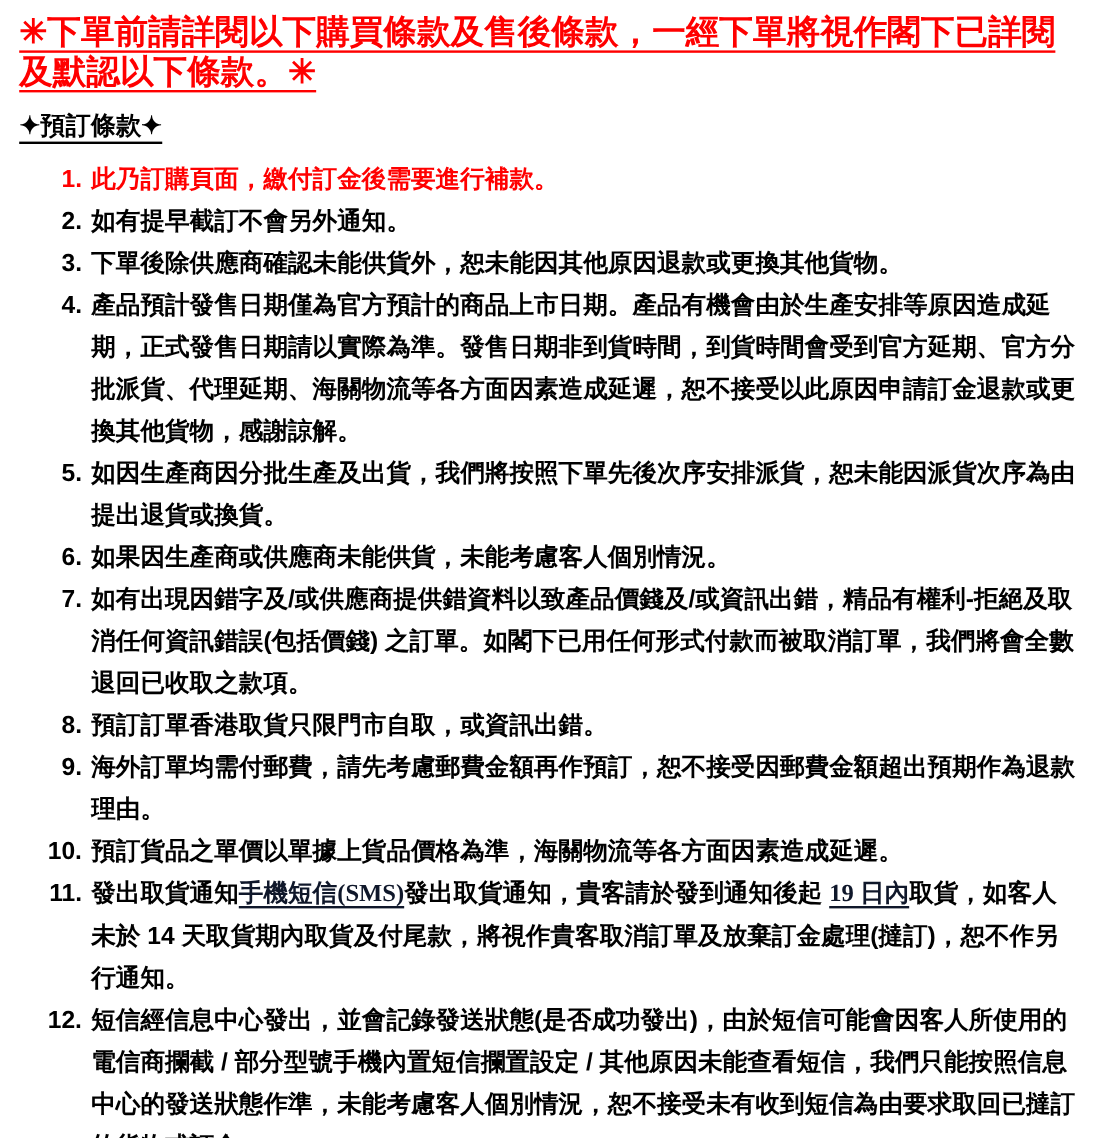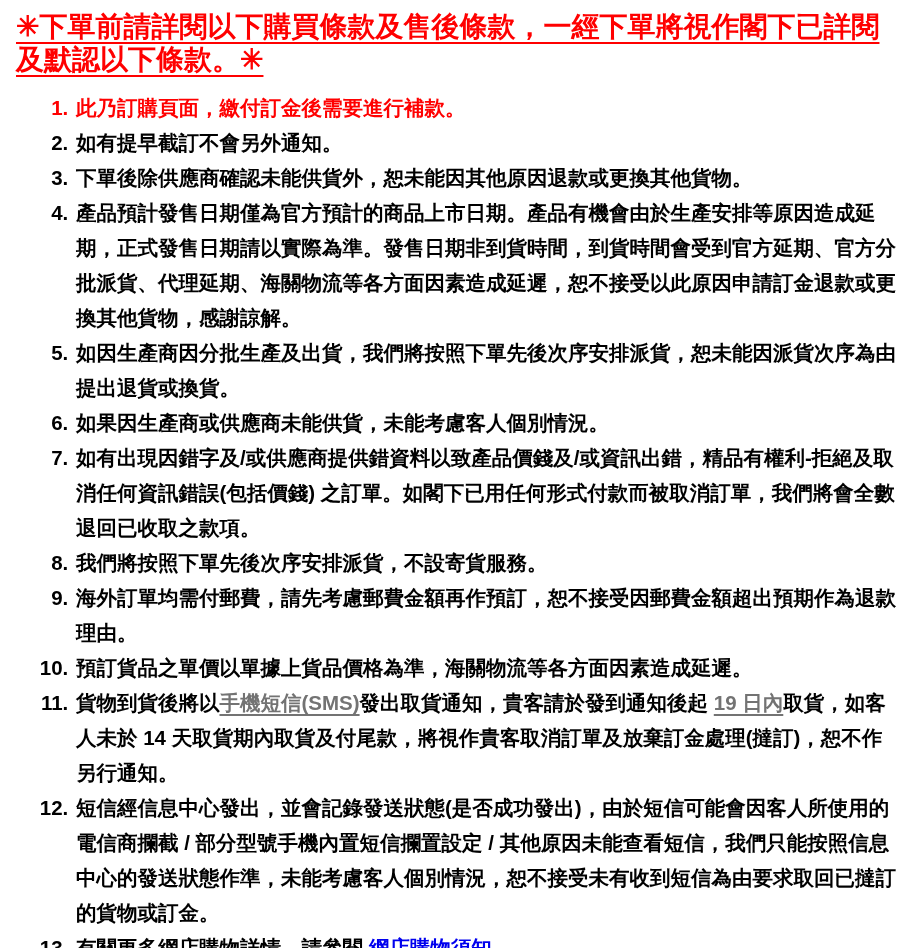--- a/index.html
+++ b/index.html
@@ -47,50 +47,52 @@
     list-style: decimal outside;
   }
   ol.terms-list li {
     padding-left: 2px;
     margin-left: 18px;
   }
   li.red-item {
     color: #ff0000;
   }
   .hl-red {
-    color: #737373;
+    color: #0f172a;
     text-decoration: underline;
     text-decoration-thickness: 2px;
     text-underline-offset: 4px;
+    font-family: Liberation Serif, serif;
   }
   .link {
     color: #0000ee;
     text-decoration: underline;
     text-decoration-thickness: 2px;
     text-underline-offset: 4px;
     cursor: pointer;
   }
 </style>
 </head>
 <body>
 
 <div class="page">
 
   <p class="notice-banner">✳下單前請詳閱以下購買條款及售後條款，一經下單將視作閣下已詳閱及默認以下條款。✳</p>
 
+  <p class="section-title"><span class="title-text">✦預訂條款✦</span></p>
 
   <ol class="terms-list">
     <li class="red-item"><span>此乃訂購頁面，繳付訂金後需要進行補款。</span></li>
     <li><span>如有提早截訂不會另外通知。</span></li>
     <li><span>下單後除供應商確認未能供貨外，恕未能因其他原因退款或更換其他貨物。</span></li>
     <li><span>產品預計發售日期僅為官方預計的商品上市日期。產品有機會由於生產安排等原因造成延期，正式發售日期請以實際為準。發售日期非到貨時間，到貨時間會受到官方延期、官方分批派貨、代理延期、海關物流等各方面因素造成延遲，恕不接受以此原因申請訂金退款或更換其他貨物，感謝諒解。</span></li>
     <li><span>如因生產商因分批生產及出貨，我們將按照下單先後次序安排派貨，恕未能因派貨次序為由提出退貨或換貨。</span></li>
     <li><span>如果因生產商或供應商未能供貨，未能考慮客人個別情況。</span></li>
     <li><span>如有出現因錯字及/或供應商提供錯資料以致產品價錢及/或資訊出錯，精品有權利-拒絕及取消任何資訊錯誤(包括價錢) 之訂單。如閣下已用任何形式付款而被取消訂單，我們將會全數退回已收取之款項。</span></li>
-    <li><span>我們將按照下單先後次序安排派貨，不設寄貨服務。</span></li>
+    <li><span>預訂訂單香港取貨只限門市自取，或資訊出錯。</span></li>
     <li><span>海外訂單均需付郵費，請先考慮郵費金額再作預訂，恕不接受因郵費金額超出預期作為退款理由。</span></li>
     <li><span>預訂貨品之單價以單據上貨品價格為準，海關物流等各方面因素造成延遲。</span></li>
-    <li><span>貨物到貨後將以</span><span class="hl-red">手機短信(SMS)</span><span>發出取貨通知，貴客請於發到通知後起 </span><span class="hl-red">19 日內</span><span>取貨，如客人未於 14 天取貨期內取貨及付尾款，將視作貴客取消訂單及放棄訂金處理(撻訂)，恕不作另行通知。</span></li>
+    <li><span>發出取貨通知</span><span class="hl-red">手機短信(SMS)</span><span>發出取貨通知，貴客請於發到通知後起 </span><span class="hl-red">19 日內</span><span>取貨，如客人未於 14 天取貨期內取貨及付尾款，將視作貴客取消訂單及放棄訂金處理(撻訂)，恕不作另行通知。</span></li>
     <li><span>短信經信息中心發出，並會記錄發送狀態(是否成功發出)，由於短信可能會因客人所使用的電信商攔截 / 部分型號手機內置短信攔置設定 / 其他原因未能查看短信，我們只能按照信息中心的發送狀態作準，未能考慮客人個別情況，恕不接受未有收到短信為由要求取回已撻訂的貨物或訂金。</span></li>
     <li><span>有關更多網店購物詳情，請參閱 </span><a class="link">網店購物須知</a><span> 。</span></li>
   </ol>
 
 </div>
 
 </body></html>

